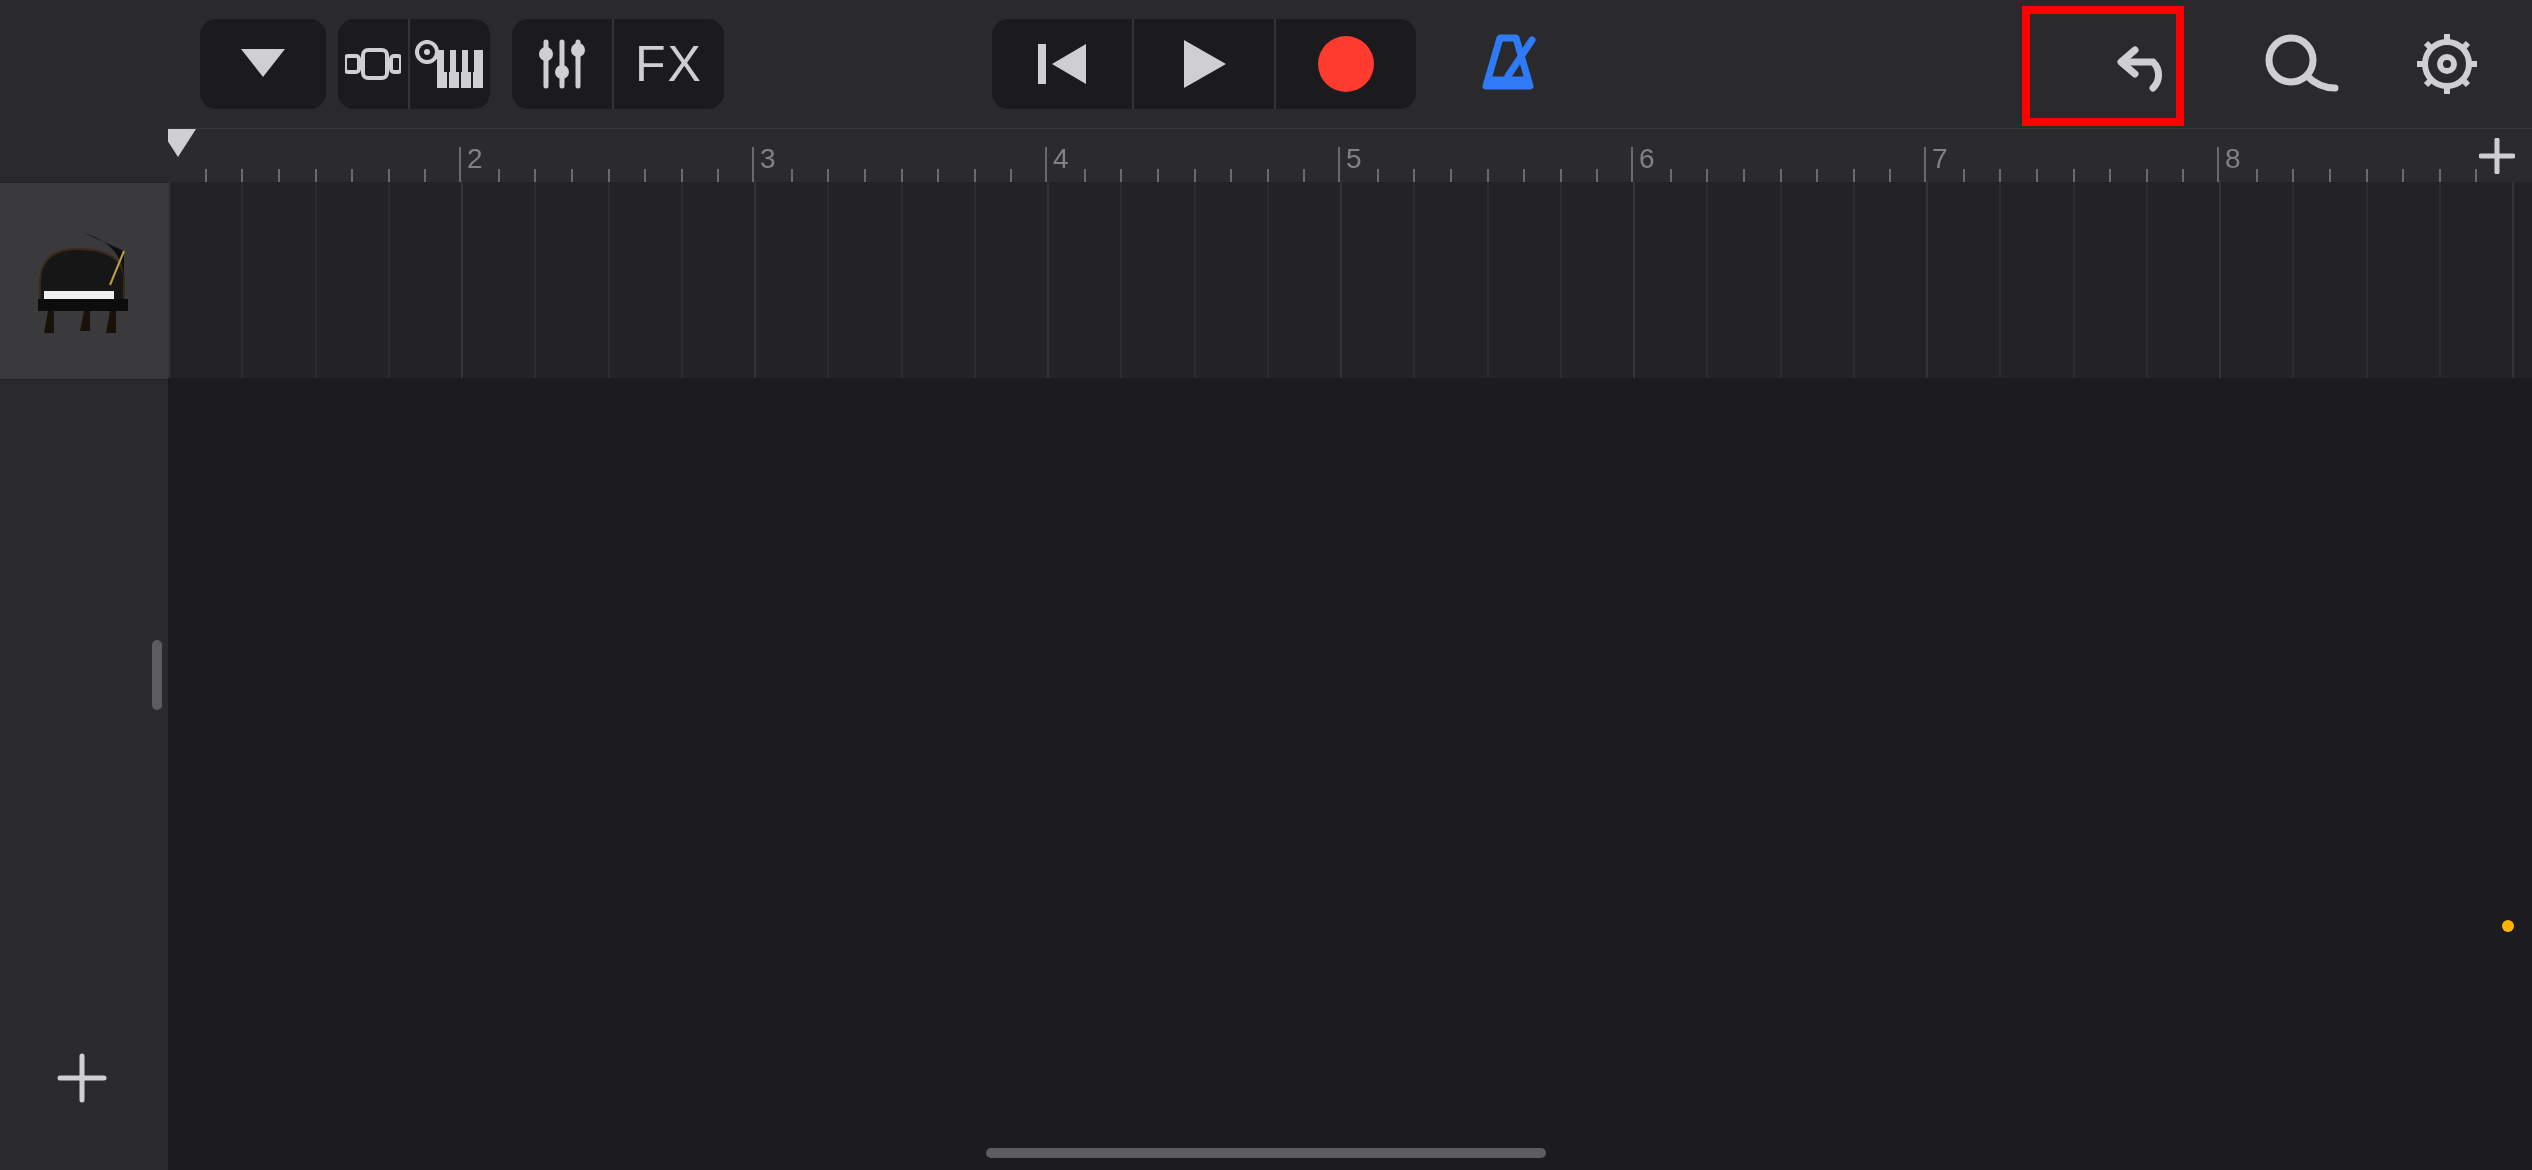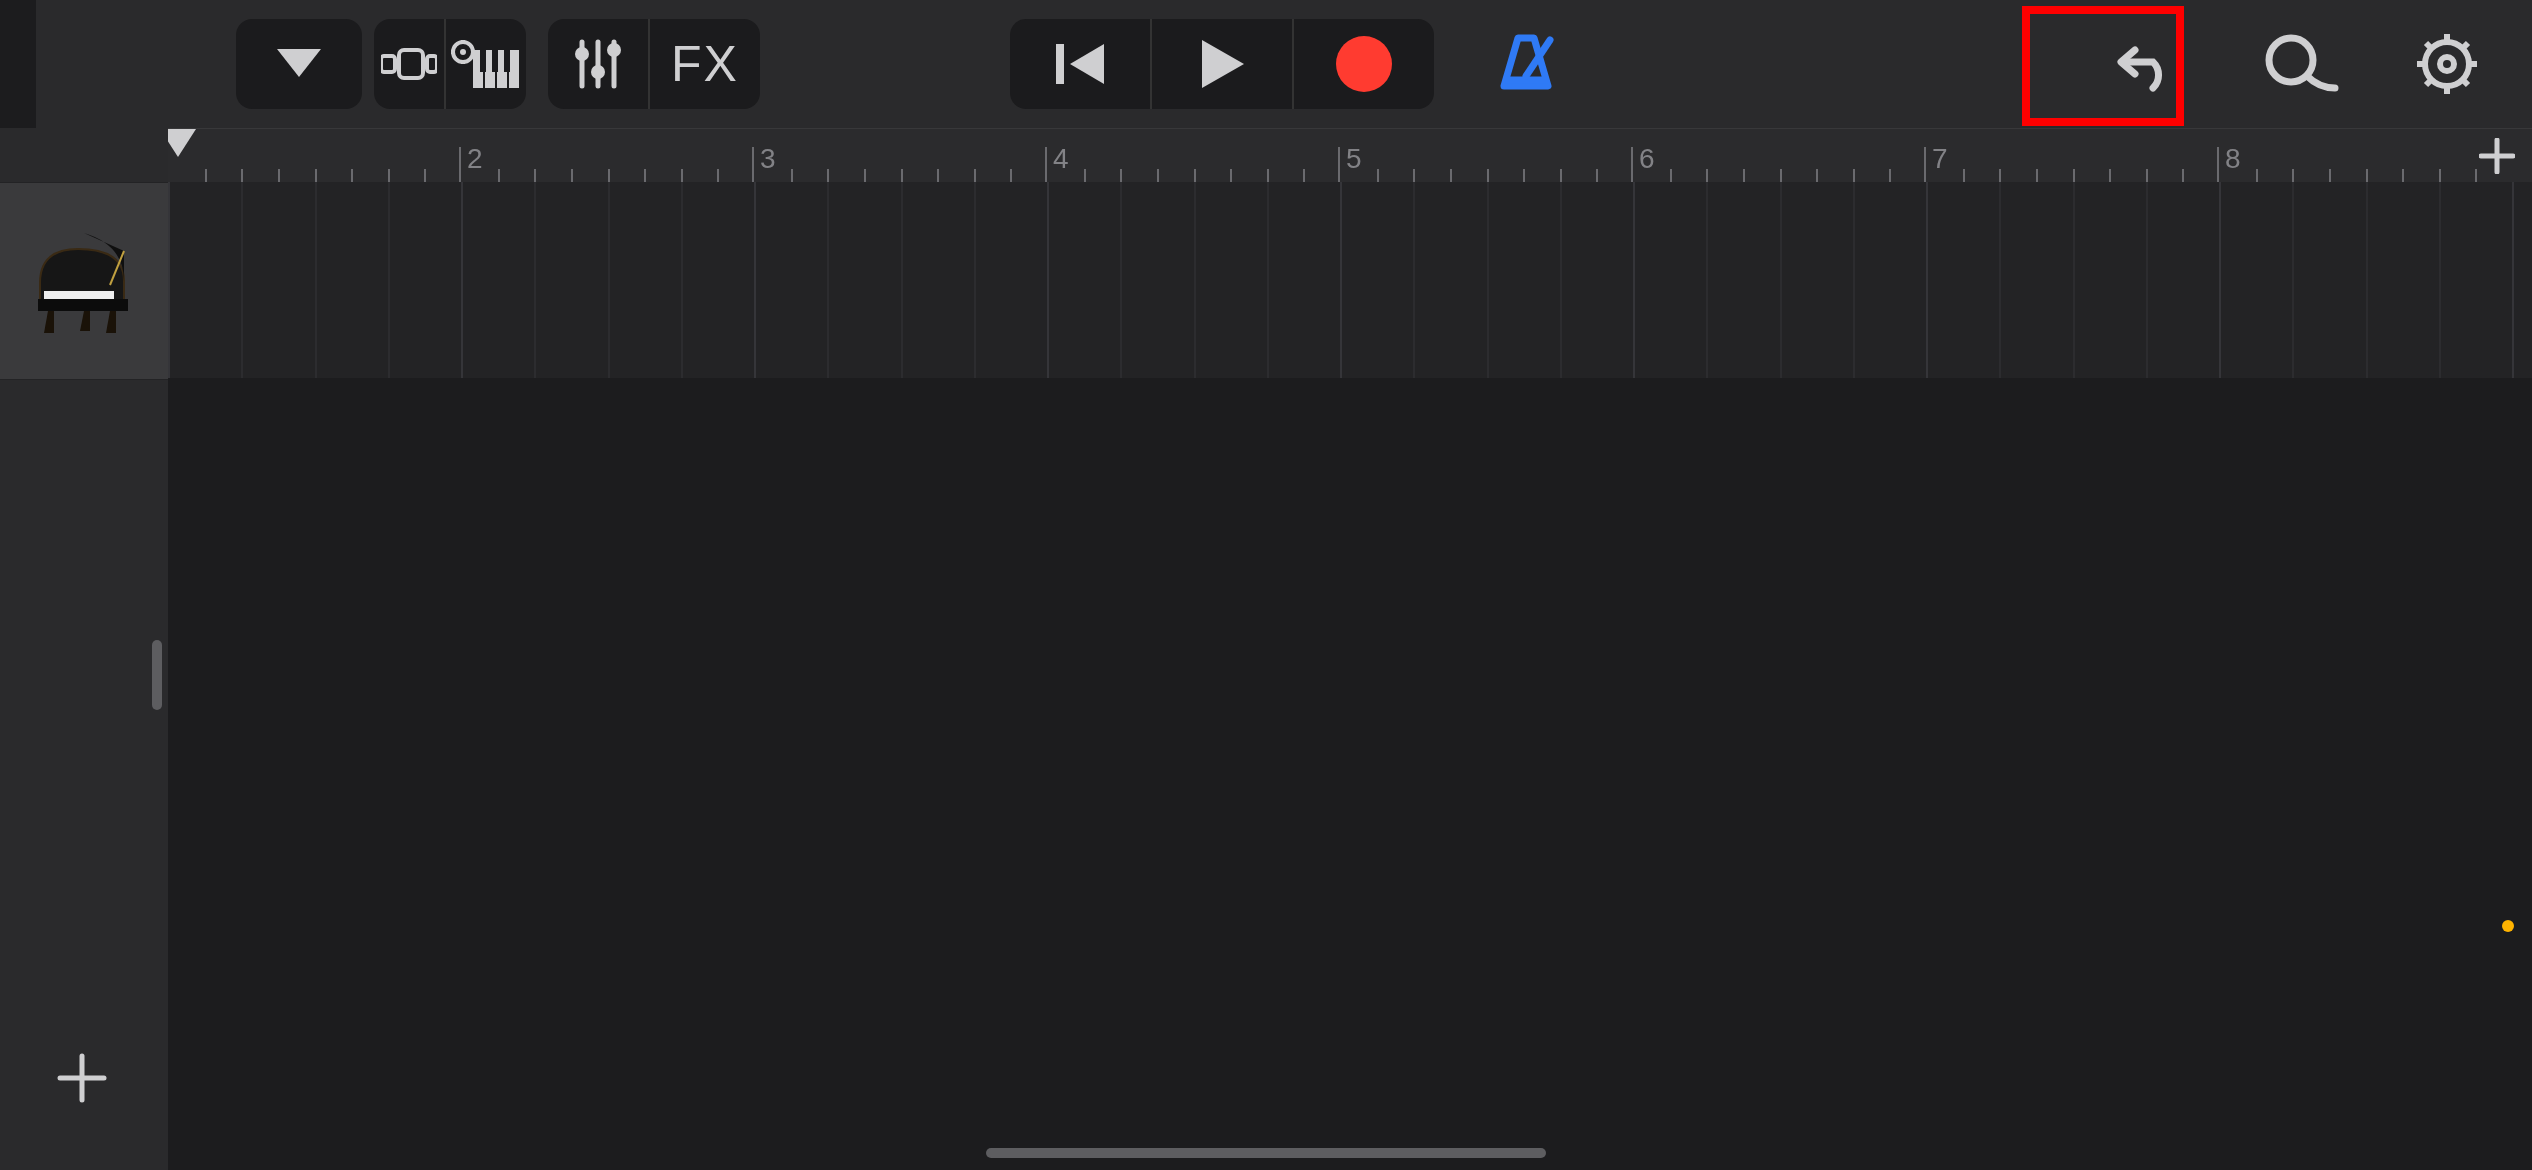--- a/index.html
+++ b/index.html
@@ -14,21 +14,20 @@
   }
 
   
   .toolbar {
     position: absolute;
     top: 0; left: 0; right: 0;
     height: 128px;
     background: #2a2a2c;
     display: flex;
     align-items: center;
-    margin-left: 36px;
   }
   .tb-group {
     display: flex;
     align-items: center;
   }
   .tb-btn {
     background: #1b1b1d;
     border-radius: 16px;
     display: flex;
     align-items: center;

